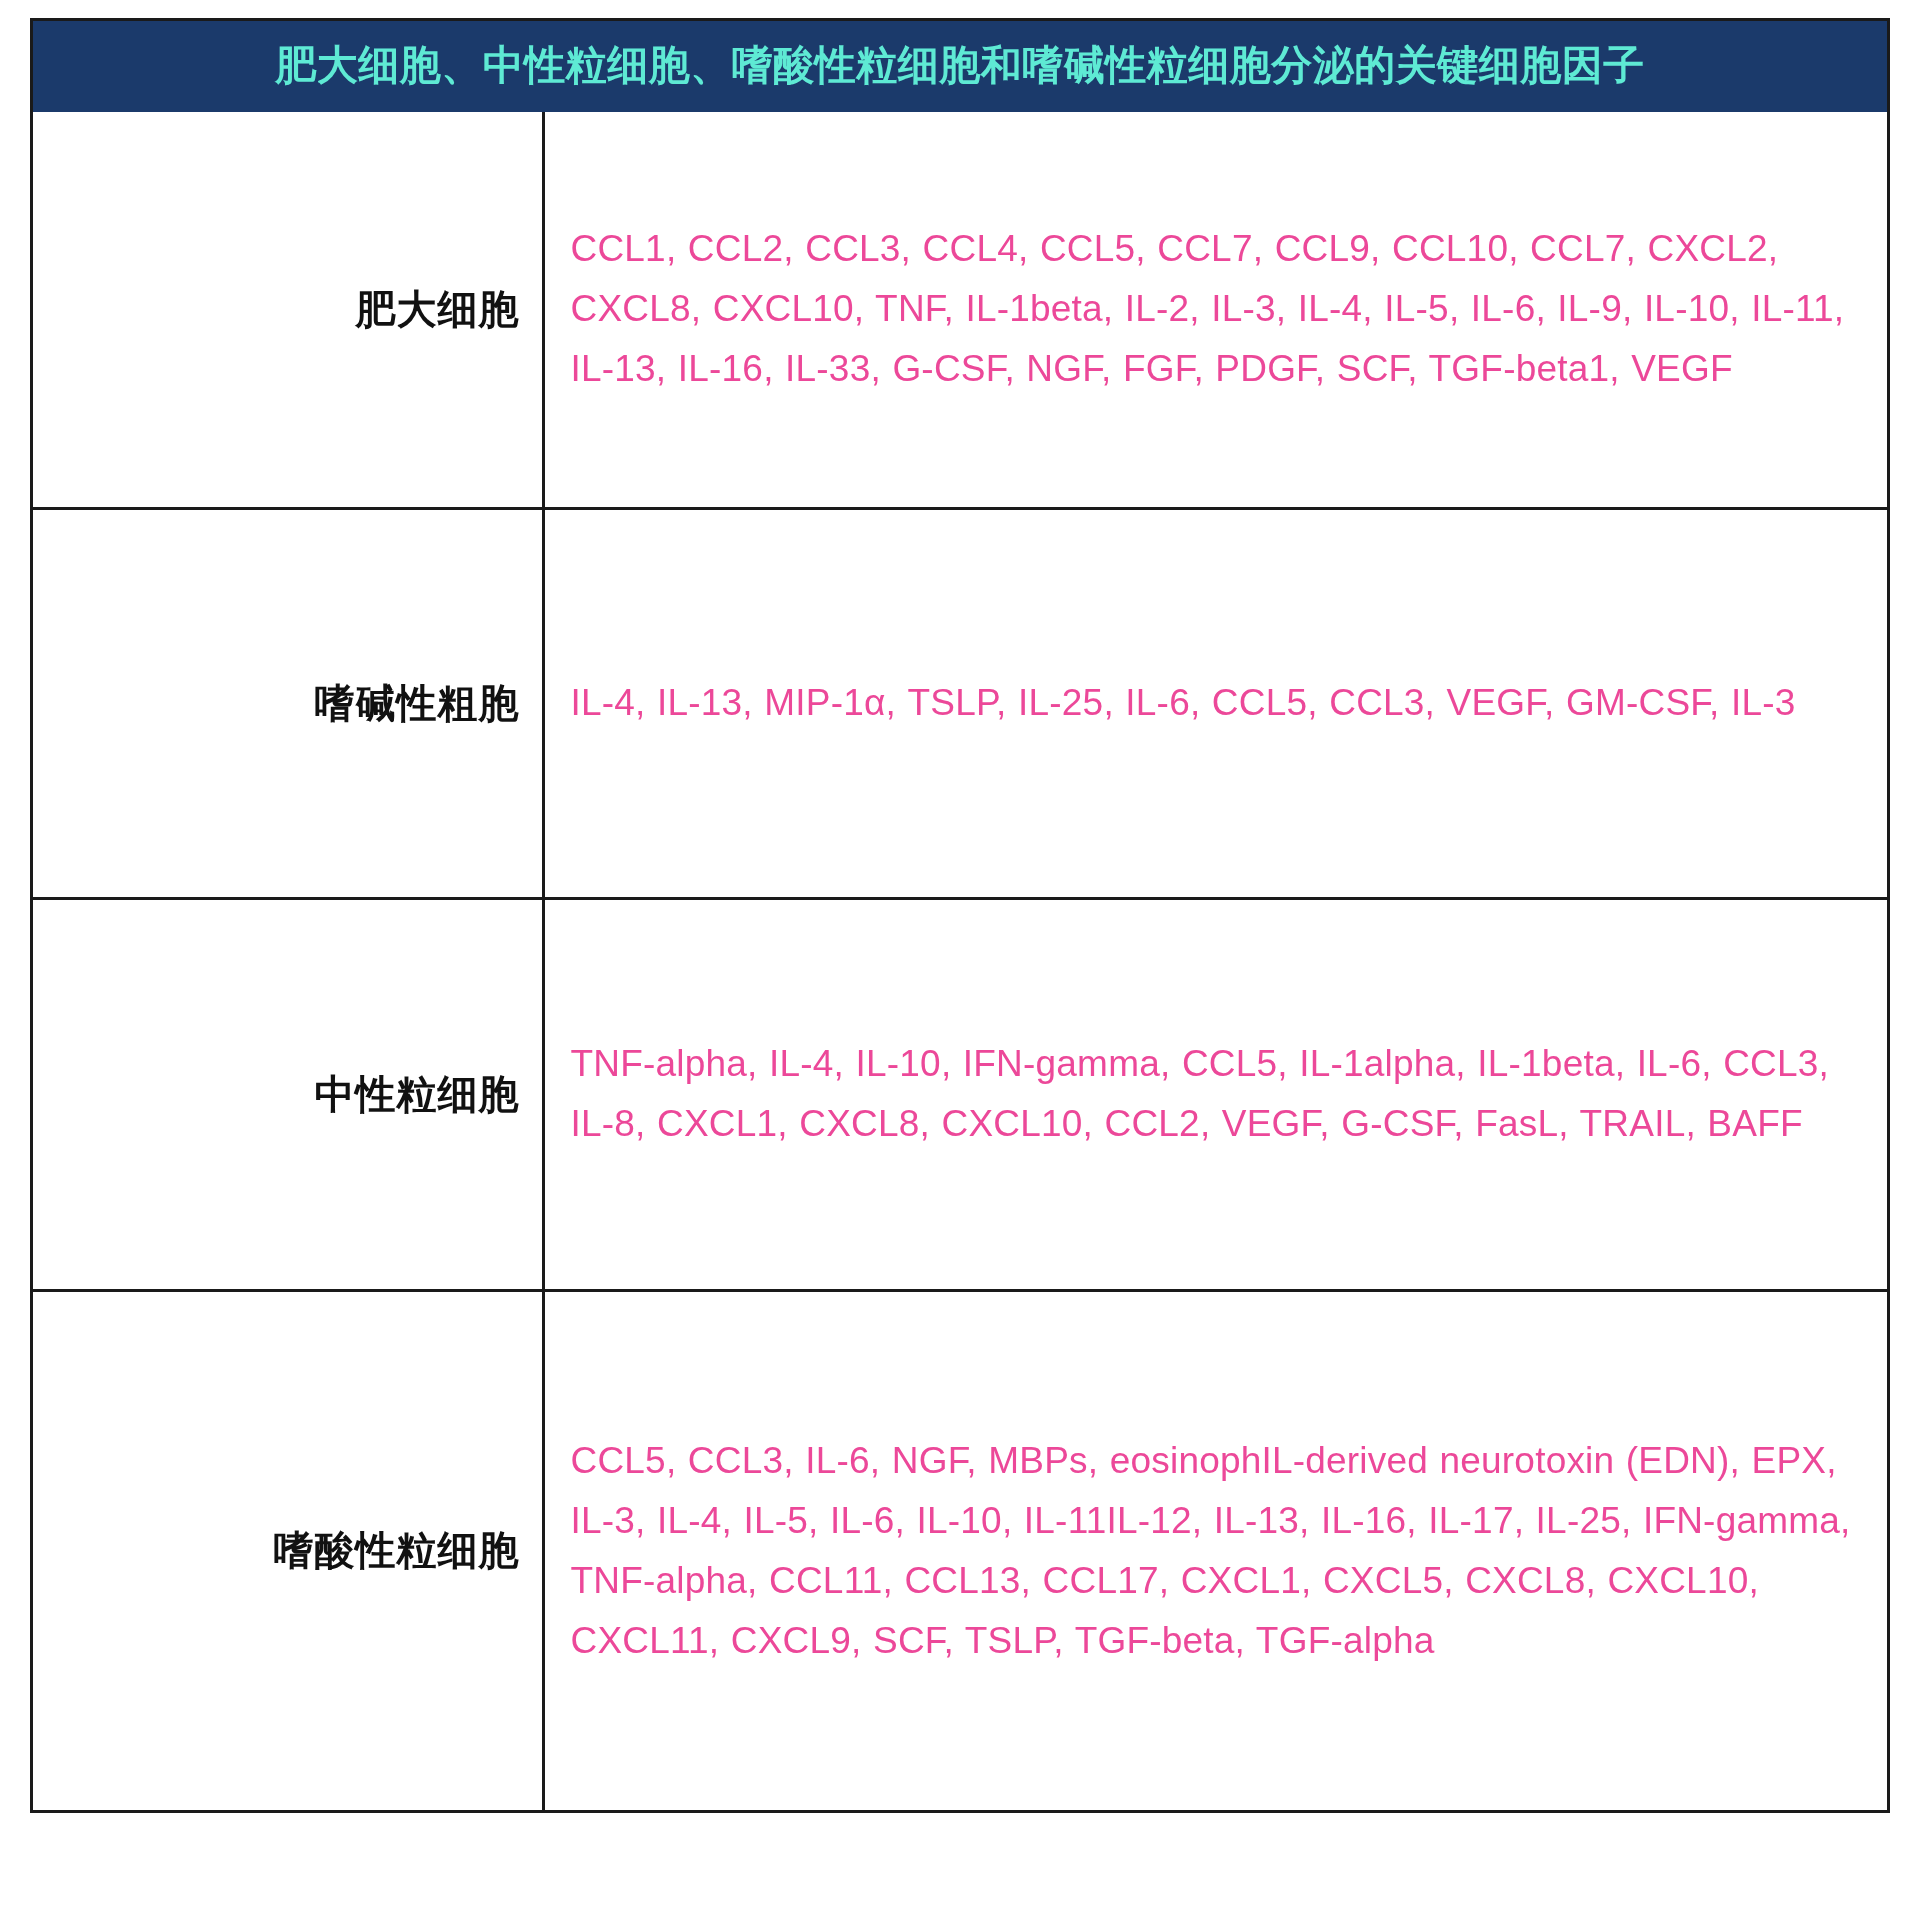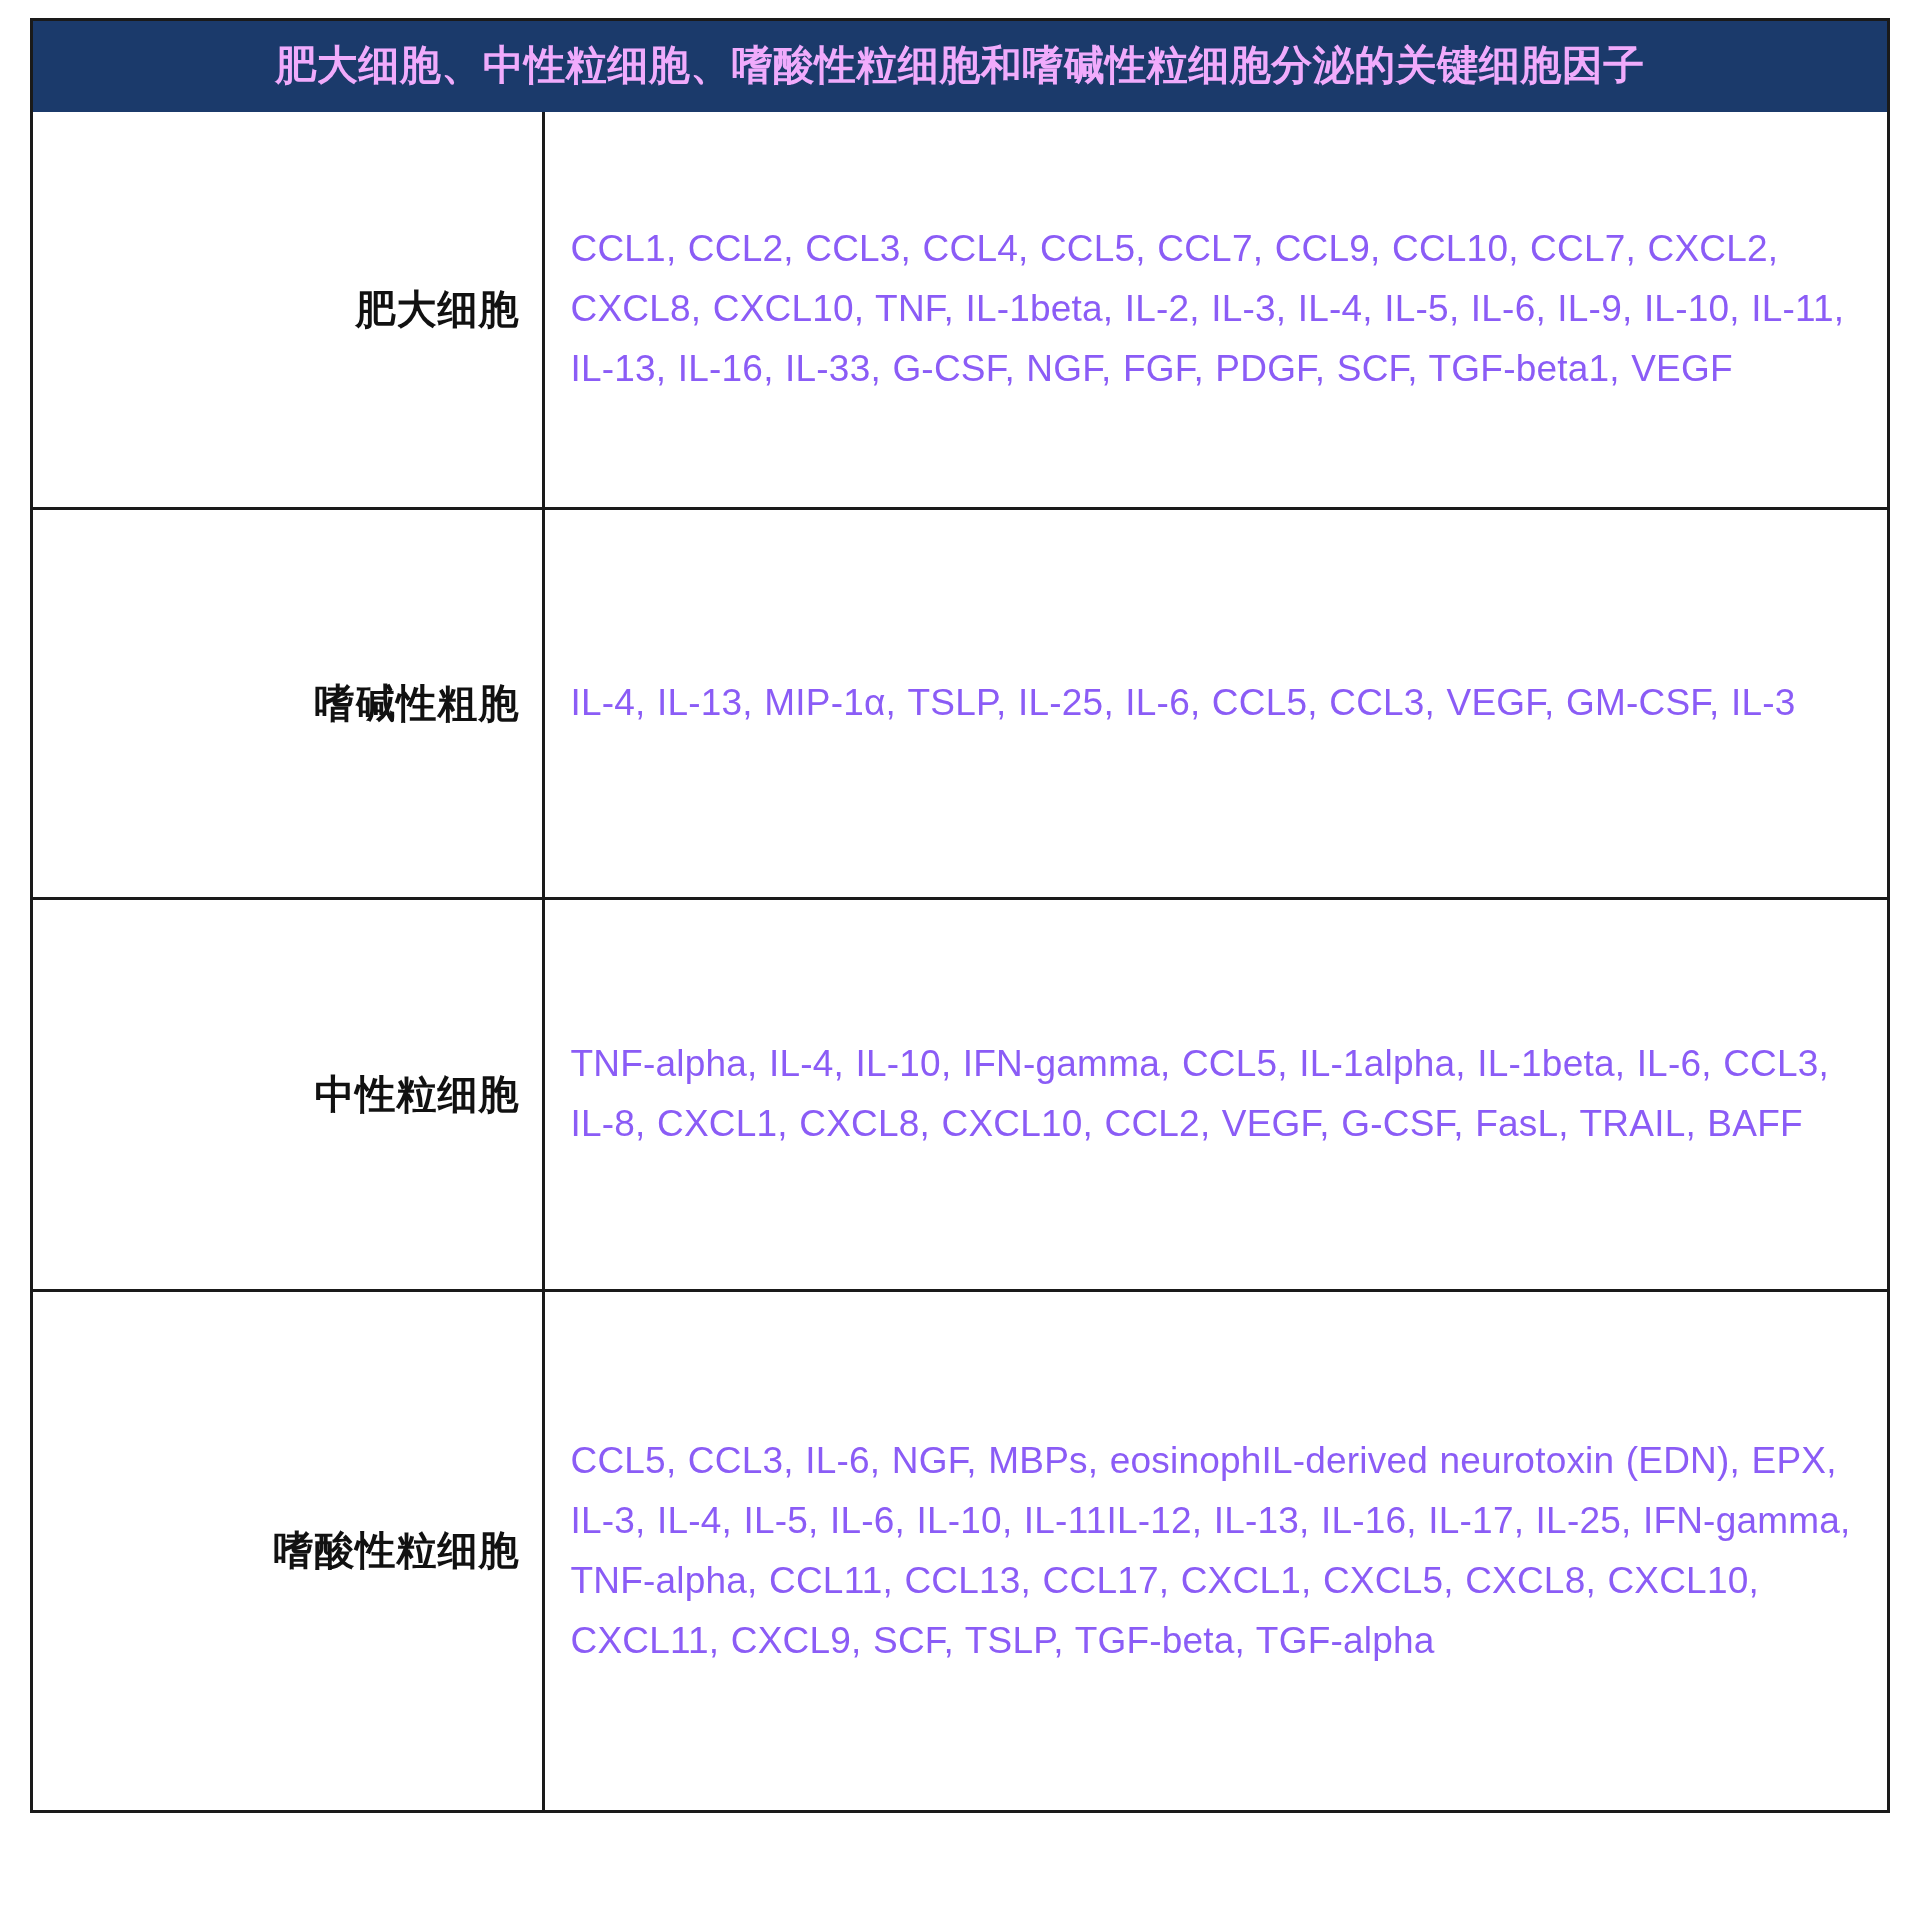--- a/index.html
+++ b/index.html
@@ -24,21 +24,21 @@
   .table-wrap {
     width: 1860px;
     margin: 0 auto;
     border: 3px solid #1a1a1a;
     border-top: none;
     box-sizing: border-box;
     background: #ffffff;
   }
   .table-title {
     background: #1b3a6b;
-    color: #f0abfc;
+    color: #5eead4;
     font-size: 41px;
     font-weight: bold;
     letter-spacing: 0.5px;
     text-align: center;
     padding: 22px 10px 24px 10px;
     line-height: 1.1;
     border: 3px solid #1a1a1a;
     border-bottom: none;
     box-sizing: border-box;
     width: 1860px;
@@ -66,21 +66,21 @@
     border-right: 3px solid #1a1a1a;
     font-size: 40px;
     font-weight: bold;
     color: #111111;
     text-align: right;
     padding-left: 160px;
     letter-spacing: 1px;
   }
   td.cell-content {
     font-size: 37px;
-    color: #8b5cf6;
+    color: #ec4899;
     line-height: 1.62;
     letter-spacing: 0.2px;
     padding-left: 26px;
     padding-right: 30px;
     word-spacing: 1px;
   }
   .row-mast { height: 396px; }
   .row-baso { height: 390px; }
   .row-neut { height: 392px; }
   .row-eos  { height: 520px; }

